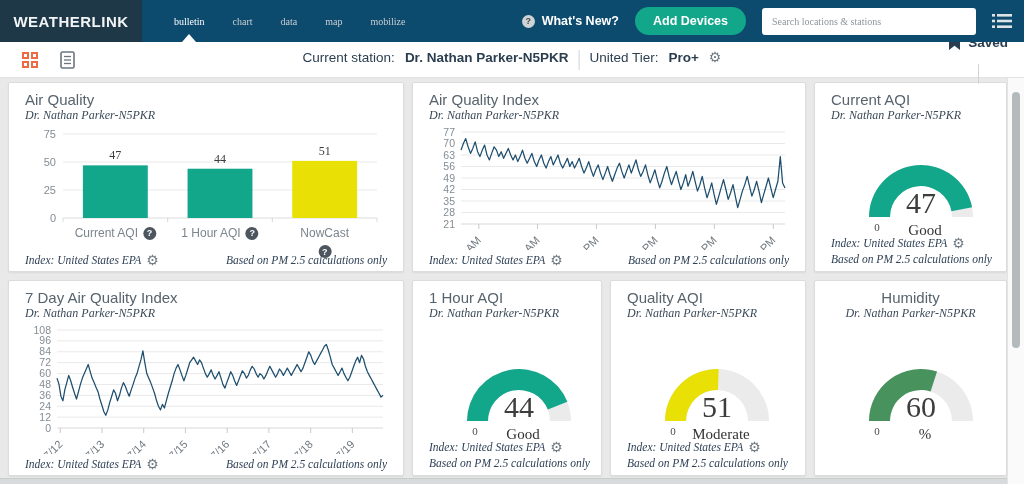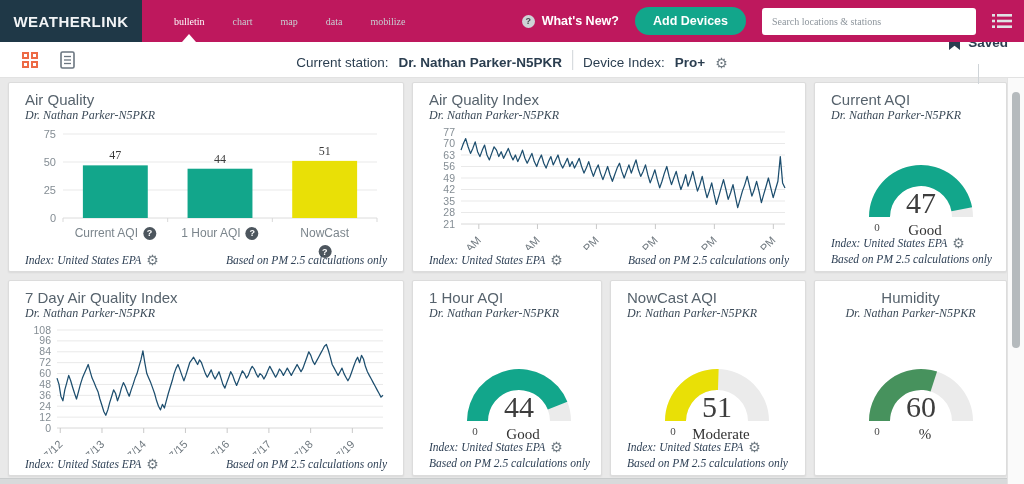--- a/index.html
+++ b/index.html
@@ -1,20 +1,20 @@
 <!DOCTYPE html>
 <html><head>
 <meta charset="utf-8">
 <style>
   * { margin:0; padding:0; box-sizing:border-box; }
   html,body { width:1024px; height:484px; overflow:hidden; background:#e9e9e9;
     font-family:"Liberation Sans","DejaVu Sans",sans-serif; }
 
   
-  .nav { position:absolute; left:0; top:0; width:1024px; height:42px; background:#be185d;
+  .nav { position:absolute; left:0; top:0; width:1024px; height:42px; background:#0c4a6e;
          display:flex; align-items:stretch; z-index:5; }
   .logo { width:142px; background:#1f3847; color:#f2f4f6; display:flex; align-items:center;
           justify-content:center; font-weight:bold; font-size:15px; letter-spacing:.5px; }
   .tabs { display:flex; align-items:stretch; margin-left:18px; }
   .tab { position:relative; display:flex; align-items:center; padding:0 14px; color:#c9cfd3;
          font-family:"Liberation Serif","DejaVu Serif",serif; font-size:10px; cursor:pointer; }
   .tab.active { color:#ffffff; }
   .tab.active::after { content:''; position:absolute; left:50%; bottom:0; margin-left:-7px;
          border-left:7px solid transparent; border-right:7px solid transparent;
          border-bottom:8px solid #ffffff; }
@@ -32,21 +32,21 @@
 
   
   .toolbar { position:absolute; left:0; top:42px; width:1024px; height:36px; background:#ffffff;
          border-bottom:1px solid #e2e2e2; display:flex; align-items:center; color:#2b3e50;
          font-size:13.5px; z-index:4; }
   .tb-left { display:flex; align-items:center; gap:22px; padding-left:22px; }
   .grid-icon { display:grid; grid-template-columns:7px 7px; grid-gap:2px; cursor:pointer; }
   .grid-icon span { width:7px; height:7px; border:2px solid #ed6a45; }
   .doc-icon { cursor:pointer; display:flex; }
   .tb-center { position:absolute; left:50%; transform:translateX(-50%); display:flex;
-         align-items:flex-end; gap:10px; white-space:nowrap; }
+         align-items:flex-start; gap:10px; white-space:nowrap; }
   .vdiv { width:1px; height:20px; background:#cfd4d8; }
   .tb-right { margin-left:auto; display:flex; align-items:center; gap:14px; padding-right:16px;flex-direction:column; }
   .tb-item { display:flex; align-items:center; gap:8px; font-weight:bold; cursor:pointer; }
   .gear { color:#6f7a82; font-size:14px; line-height:1; cursor:pointer;
           font-family:"DejaVu Sans",sans-serif; }
 
   
   .main { position:absolute; left:0; top:78px; width:1024px; height:406px; background:#e9e9e9; }
   .card { position:absolute; background:#ffffff; border:1px solid #dcdcdc; border-radius:2px;
           box-shadow:0 1px 2px rgba(0,0,0,.07); padding:8px 16px; overflow:hidden; }
@@ -87,22 +87,22 @@
          background:#d8dadb; border-top:1px solid #c9cccd; }
 </style>
 </head>
 <body>
 
 <div class="nav">
   <div class="logo">WEATHERLINK</div>
   <div class="tabs" id="nav-tabs">
       <span class="tab active">bulletin</span>
       <span class="tab">chart</span>
+      <span class="tab">data</span>
       <span class="tab">map</span>
-      <span class="tab">data</span>
       <span class="tab">mobilize</span>
     </div>
   <div class="nav-right">
     <div class="whats-new">
       <span class="help-circ">?</span>
       <span>What's New?</span>
     </div>
     <button class="add-btn" id="add-btn" style="background: rgb(18, 166, 139);">Add Devices</button>
     <input class="search" placeholder="Search locations &amp; stations" style="">
     <span class="list-icon">
@@ -134,21 +134,21 @@
         <line x1="4" y1="5.5" x2="11" y2="5.5" stroke="#6b7680" stroke-width="1.3"></line>
         <line x1="4" y1="9" x2="11" y2="9" stroke="#6b7680" stroke-width="1.3"></line>
         <line x1="4" y1="12.5" x2="11" y2="12.5" stroke="#6b7680" stroke-width="1.3"></line>
       </svg>
     </span>
   </div>
   <div class="tb-center">
     <span>Current station:</span>
     <b>Dr. Nathan Parker-N5PKR</b>
     <span class="vdiv"></span>
-    <span>Device Index:</span>
+    <span>United Tier:</span>
     <b>Pro+</b>
     <span class="gear">⚙</span>
   </div>
   <div class="tb-right">
     <div class="tb-item">
       <svg width="11" height="14" viewBox="0 0 11 14">
         <path d="M0 0 h11 v14 l-5.5 -4.3 L0 14 Z" fill="#2b3e50"></path>
       </svg>
       <span>Saved</span>
     </div>
@@ -336,21 +336,21 @@
     <div class="foot-col">
       <span class="fl">
         <span>Index: United States EPA</span>
         <span class="gear">⚙</span>
       </span>
       <span class="fl">Based on PM 2.5 calculations only</span>
     </div>
   </div>
 
   <div class="card c6">
-    <div class="w-title">NowCast AQI</div>
+    <div class="w-title">Quality AQI</div>
     <div class="w-sub">Dr. Nathan Parker-N5PKR</div>
     <div class="chart-box gauge-wrap" style="margin-top:16px;">
         <svg width="180" height="108">
           <path d="M38 84 A52 52 0 0 1 142 83.99999999999999 L121 83.99999999999999 A31 31 0 0 0 59 84 Z" fill="#ebebeb"></path>
           <path d="M38 84 A52 52 0 0 1 91.63335947206265 32.025658860981956 L90.97373353142197 53.01529662866232 A31 31 0 0 0 59 84 Z" fill="#e9e006"></path>
           <text x="90" y="80" text-anchor="middle" font-size="30" fill="#3d3d3d" font-family="Liberation Serif, DejaVu Serif, serif">51</text>
           <text x="94" y="102" text-anchor="middle" font-size="15" fill="#333" font-family="Liberation Serif, DejaVu Serif, serif">Moderate</text>
           <text x="46" y="98" text-anchor="middle" font-size="11" fill="#4a4a4a" font-family="Liberation Serif, DejaVu Serif, serif">0</text>
         </svg>
       </div>

